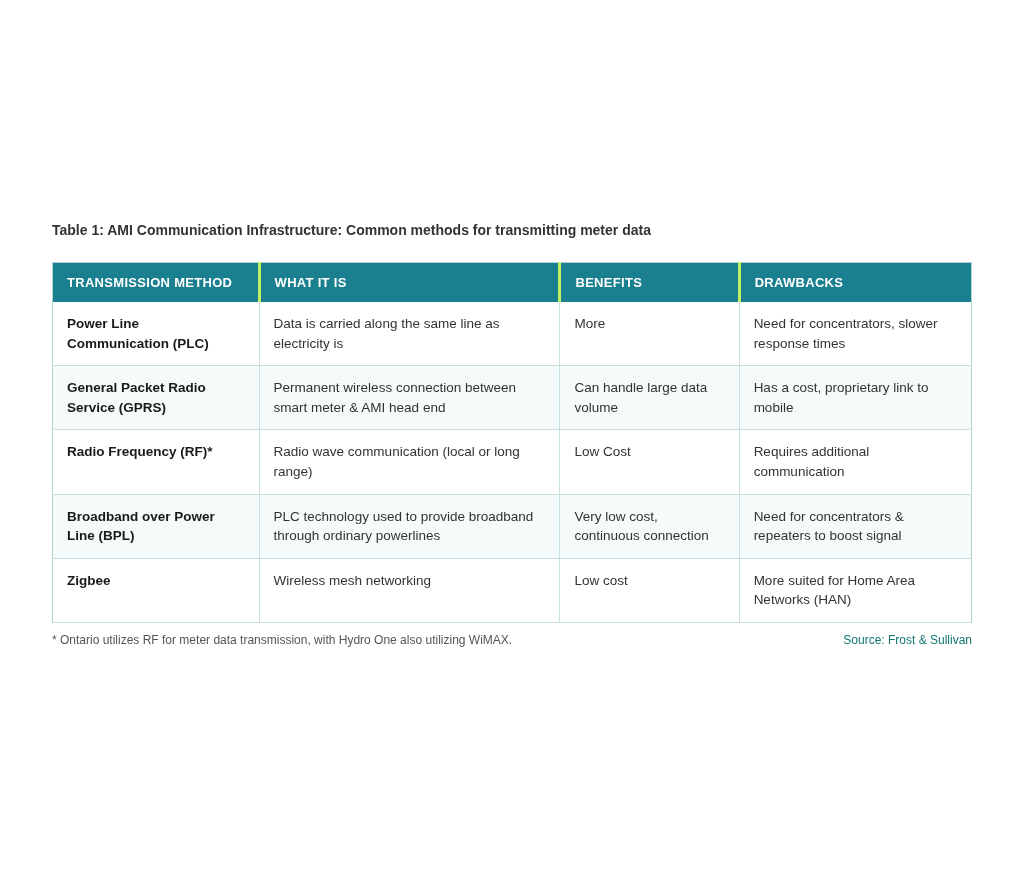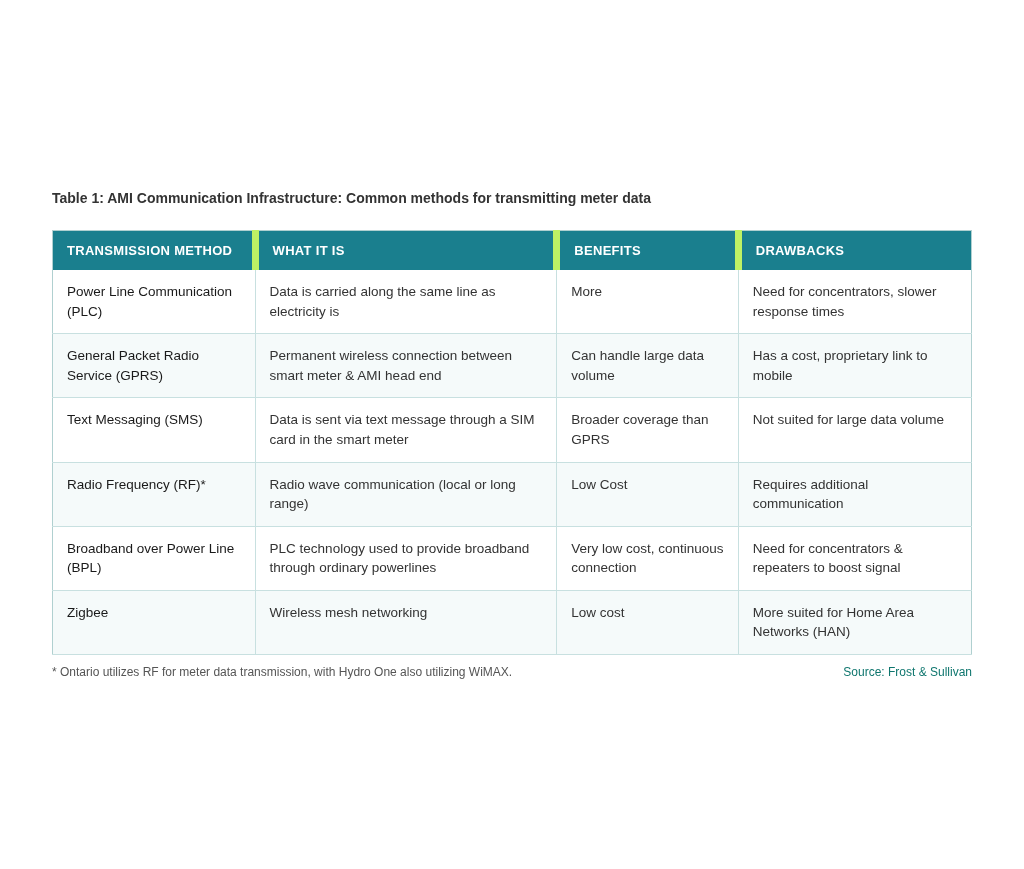--- a/index.html
+++ b/index.html
@@ -33,21 +33,21 @@
       background-color: #1a7f8e;
     }
     thead th {
       color: #ffffff;
       font-weight: bold;
       font-size: 13px;
       padding: 12px 14px;
       text-align: left;
       text-transform: uppercase;
       letter-spacing: 0.3px;
-      border-right: 7px solid #bef264;
+      border-right: 3px solid #bef264;
     }
     thead th:last-child {
       border-right: none;
     }
     tbody tr {
       border-bottom: 1px solid #c8e0e0;
     }
     tbody tr:nth-child(even) {
       background-color: #f5fafa;
     }
@@ -58,21 +58,21 @@
       padding: 12px 14px;
       vertical-align: top;
       border-right: 1px solid #c8e0e0;
       line-height: 1.45;
       font-size: 13.5px;
     }
     tbody td:last-child {
       border-right: none;
     }
     tbody td:first-child {
-      font-weight: normal;
+      font-weight: bold;
       color: #1a1a1a;
     }
     .footnote-row {
       margin-top: 10px;
       display: flex;
       justify-content: space-between;
       align-items: center;
     }
     .footnote-text {
       font-size: 12px;
@@ -107,26 +107,20 @@
           <td>More</td>
           <td>Need for concentrators, slower response times</td>
         </tr>
         <tr>
           <td>General Packet Radio Service (GPRS)</td>
           <td>Permanent wireless connection between smart meter &amp; AMI head end</td>
           <td>Can handle large data volume</td>
           <td>Has a cost, proprietary link to mobile</td>
         </tr>
         <tr>
-          <td>Text Messaging (SMS)</td>
-          <td>Data is sent via text message through a SIM card in the smart meter</td>
-          <td>Broader coverage than GPRS</td>
-          <td>Not suited for large data volume</td>
-        </tr>
-        <tr>
           <td>Radio Frequency (RF)*</td>
           <td>Radio wave communication (local or long range)</td>
           <td>Low Cost</td>
           <td>Requires additional communication</td>
         </tr>
         <tr>
           <td>Broadband over Power Line (BPL)</td>
           <td>PLC technology used to provide broadband through ordinary powerlines</td>
           <td>Very low cost, continuous connection</td>
           <td>Need for concentrators &amp; repeaters to boost signal</td>

